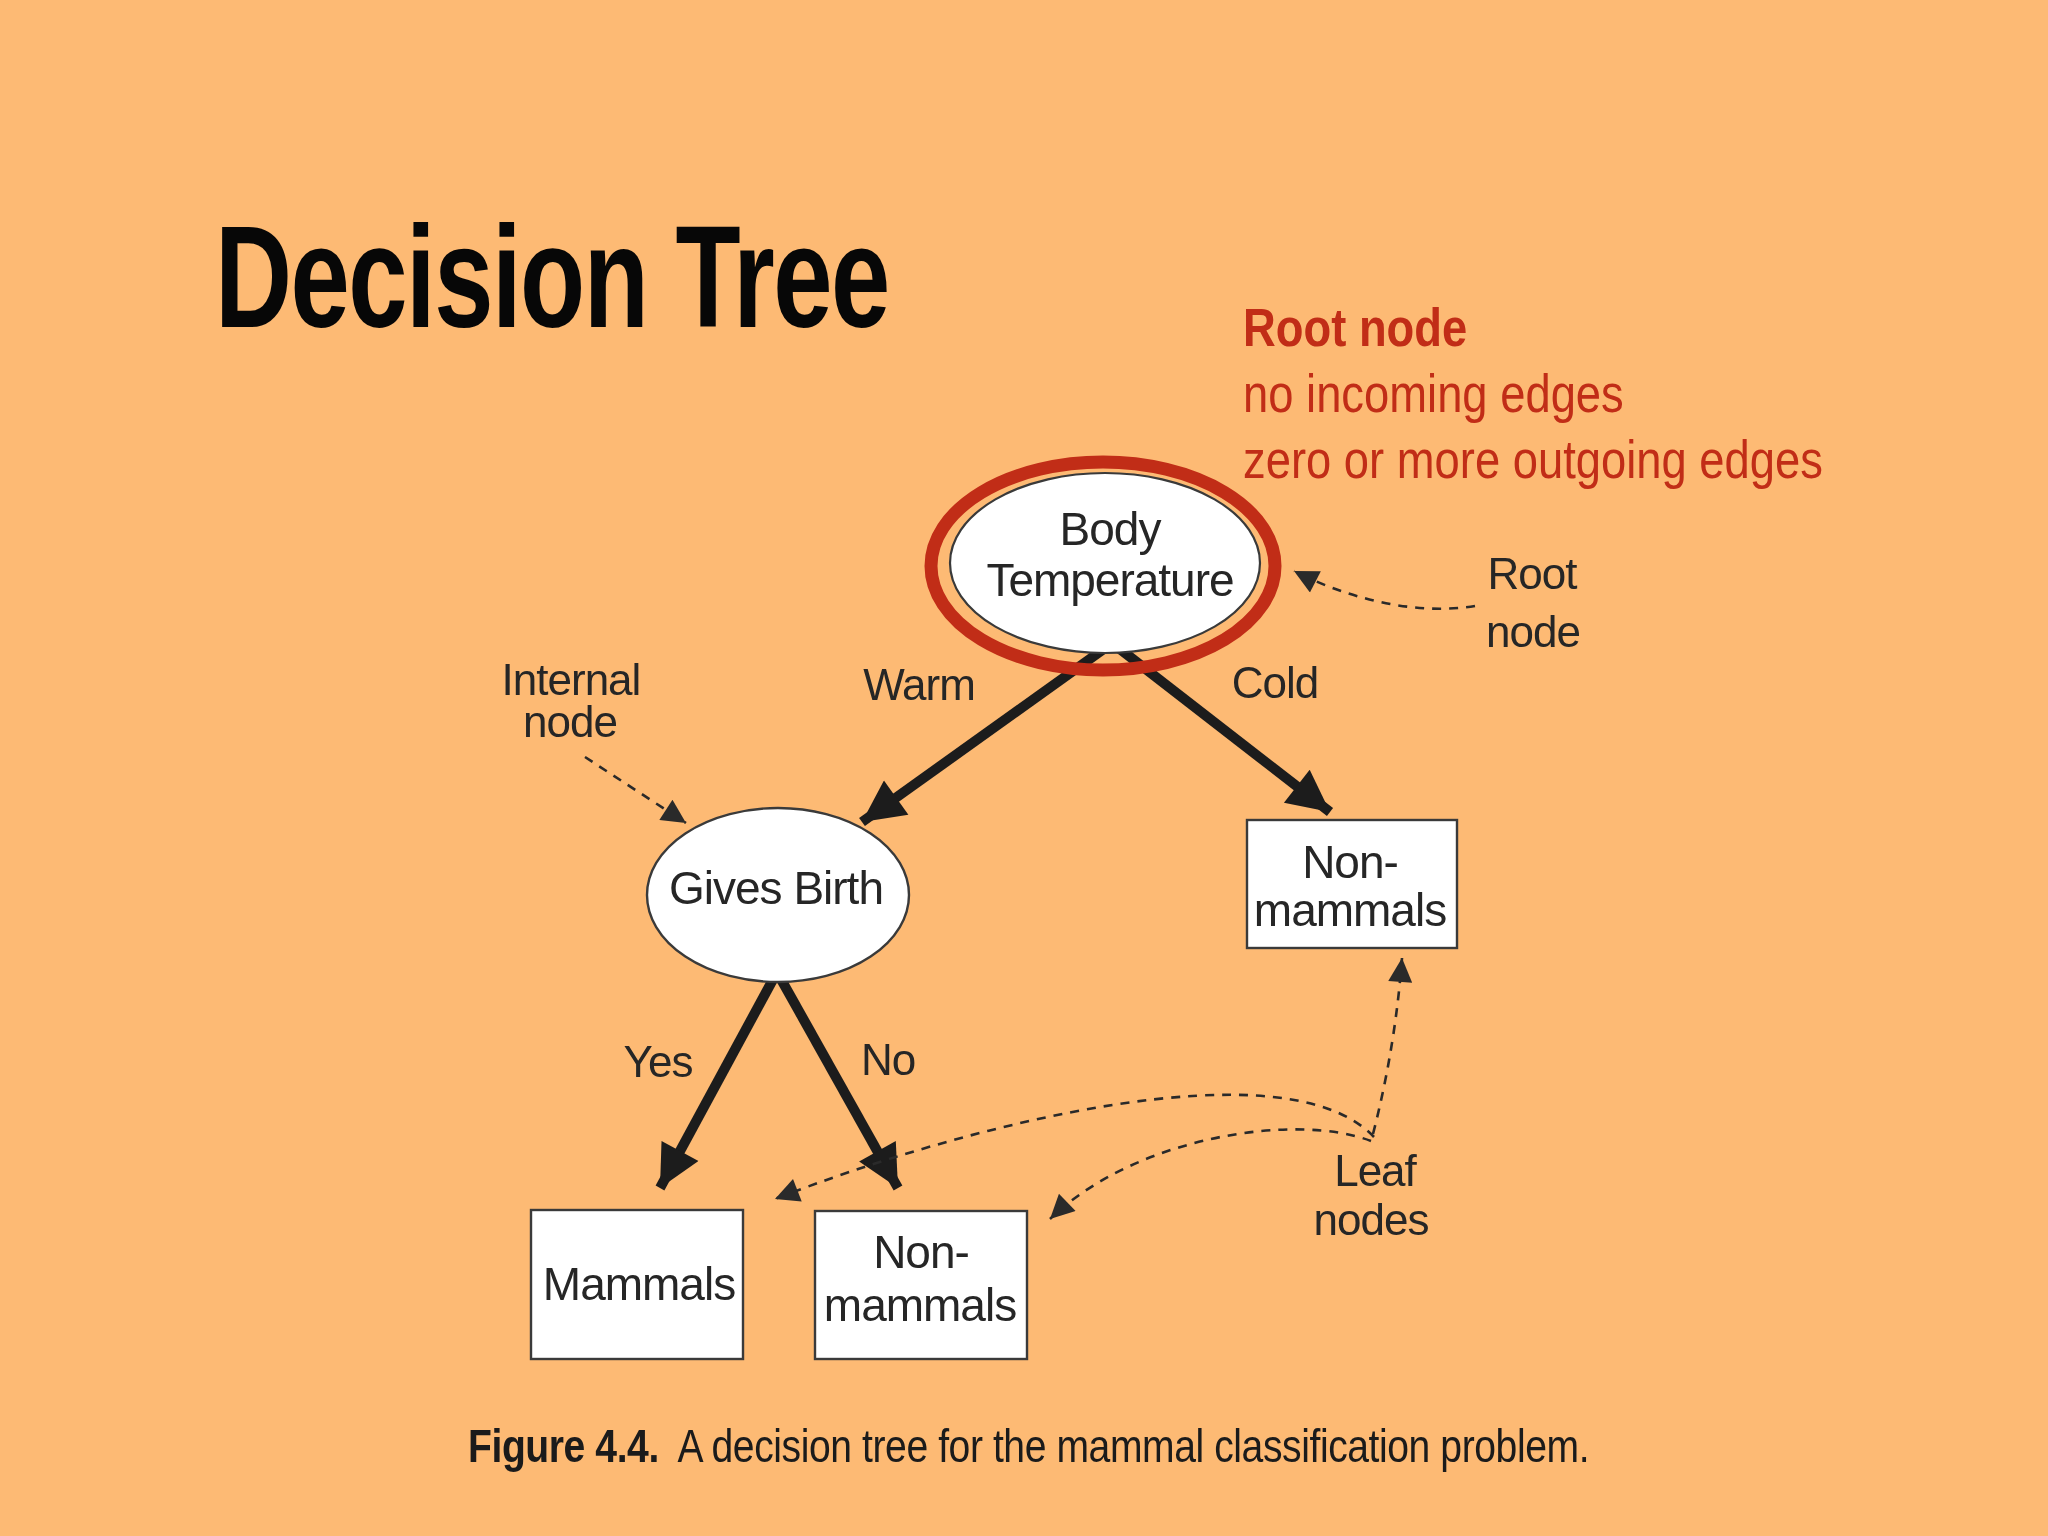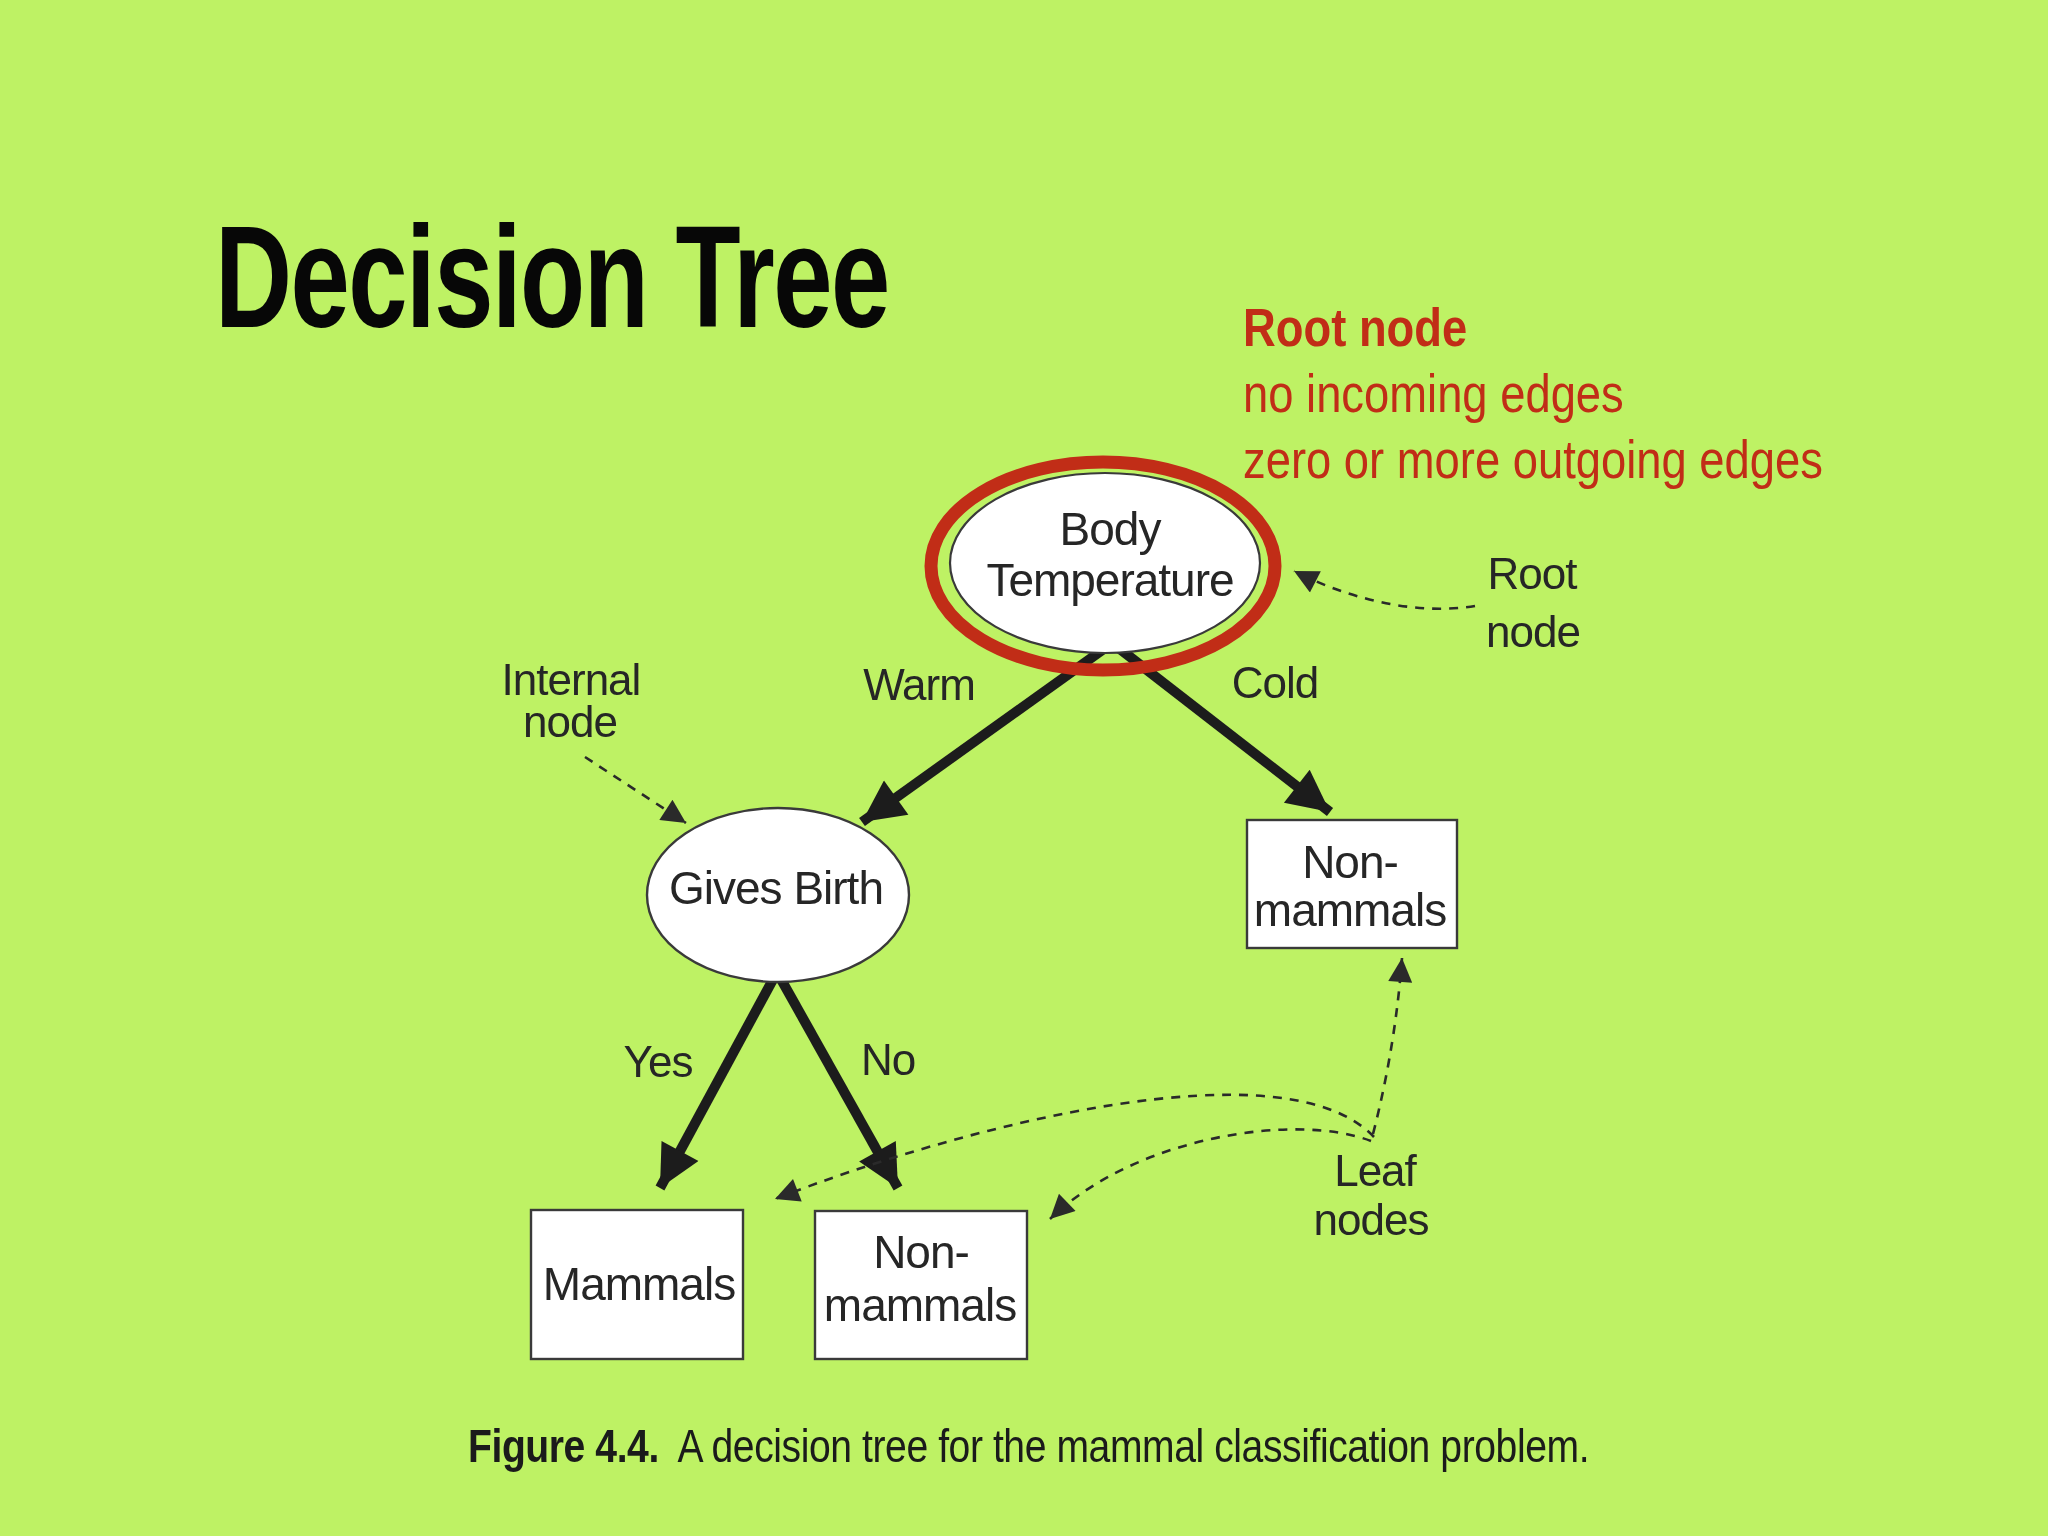--- a/index.html
+++ b/index.html
@@ -1,19 +1,19 @@
 <!DOCTYPE html>
 <html><head>
 <meta charset="utf-8">
 <style>
   html,body{margin:0;padding:0;background:#888;}
   #canvas{
     position:relative;
     width:2048px;height:1536px;
-    background:#bef264;
+    background:#fdba74;
     overflow:hidden;
     font-family:"Liberation Sans", sans-serif;
   }
   
   #slide-title{
     position:absolute;left:215px;top:195px;
     font-size:144px;font-weight:900;color:#070707;
     line-height:normal;white-space:nowrap;
     letter-spacing:-2px;
     transform:scaleX(0.74);transform-origin:left top;

